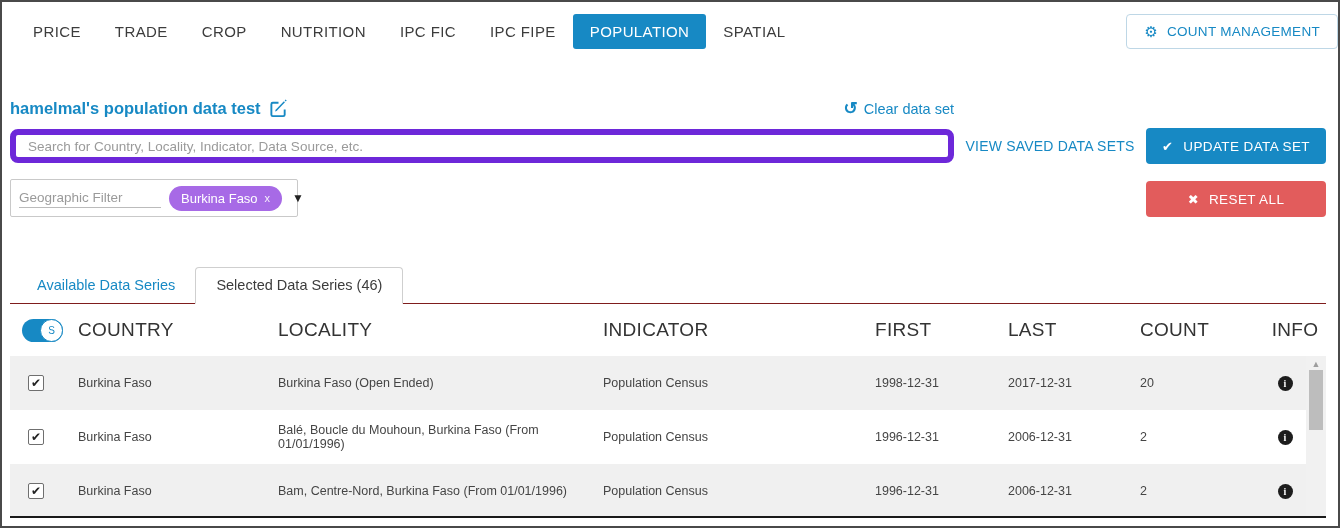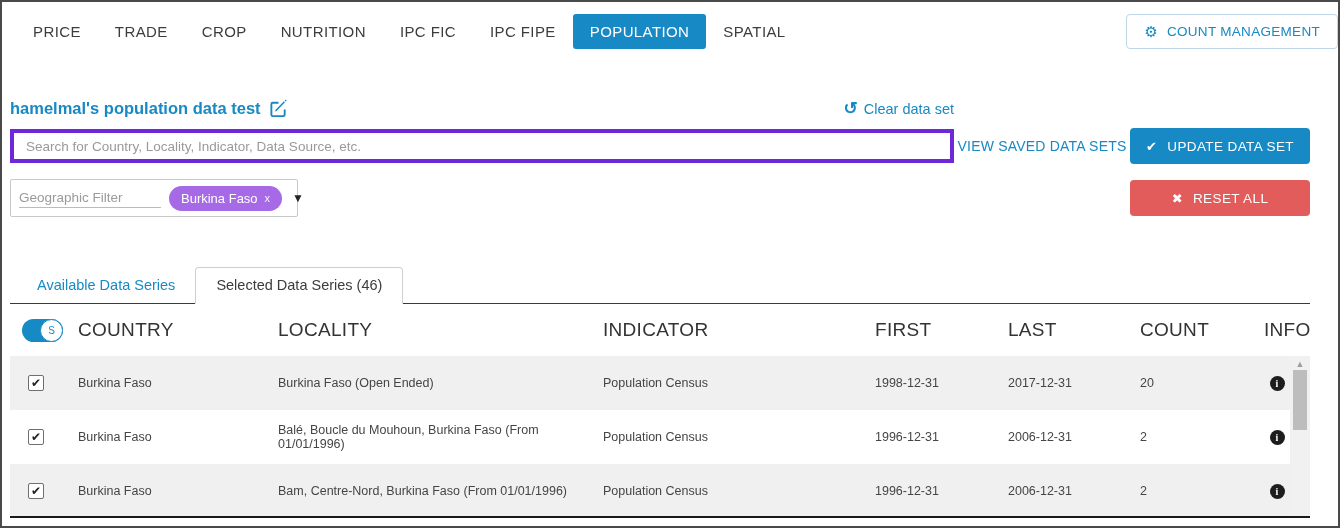--- a/index.html
+++ b/index.html
@@ -17,50 +17,50 @@
   }
   .nav-tab.active { background:#1789c4; color:#fff; }
   .data-mgmt-btn {
     margin-left:auto; display:flex; align-items:center; gap:9px;
     border:1px solid #bed7e6; background:#fff; border-radius:4px;
     padding:9px 17px; color:#1789c4; font-size:13.5px; letter-spacing:.3px;
     cursor:pointer;
   }
   .gear-glyph { font-size:15px; line-height:1; }
   
-  .main { padding:0 28px 0 8px; }
+  .main { padding:0 12px 0 8px; }
   .row-flex { display:flex; align-items:center; }
   .left-col { width:944px; flex:none; }
   .right-col { flex:1; display:flex; align-items:center; }
   
   .title-row { margin-top:50px; }
   .title-wrap { display:flex; align-items:center; gap:8px; justify-content:space-between; }
   .page-title { color:#1789c4; font-size:16.5px; font-weight:bold; display:flex; align-items:center; gap:8px; }
   .clear-link { color:#1789c4; font-size:14.5px; display:flex; align-items:center; gap:6px; cursor:pointer; }
   .undo-glyph { font-size:17px; line-height:1; font-weight:bold; }
   
   .search-row { margin-top:10px; }
   .search-input {
-    width:100%; height:34px; border:4px solid #6d28d9; border-radius:0;
+    width:100%; height:34px; border:6px solid #6d28d9; border-radius:8px;
     padding:0 12px; font-size:13.5px; color:#444; outline:none;
     font-family:"Liberation Sans", sans-serif;
   }
   .search-input::placeholder { color:#9a9a9a; }
   .view-saved-link { color:#1789c4; font-size:14px; margin:0 auto; cursor:pointer; letter-spacing:.2px; }
   .btn {
     height:36px; border:none; border-radius:4px; color:#fff; font-size:13.5px;
     display:flex; align-items:center; justify-content:center; gap:10px;
     width:180px; cursor:pointer; letter-spacing:.4px;
     font-family:"Liberation Sans", sans-serif;
   }
   .btn-update { background:#1789c4; }
   .btn-reset { background:#e25c5c; }
   .btn-glyph { font-size:13px; line-height:1; }
   
-  .geo-row { margin-top:15px; align-items:center; }
+  .geo-row { margin-top:15px; align-items:flex-end; }
   .geo-box {
     border:1px solid #c9c9c9; border-radius:2px; height:38px; width:288px;
     display:flex; align-items:center; padding:0 8px; gap:8px; background:#fff;
   }
   .geo-input {
     border:none; border-bottom:1px solid #bbb; width:142px; font-size:13.5px;
     color:#444; outline:none; padding:2px 0; font-family:"Liberation Sans", sans-serif;
   }
   .geo-input::placeholder { color:#9a9a9a; }
   .geo-tag {

